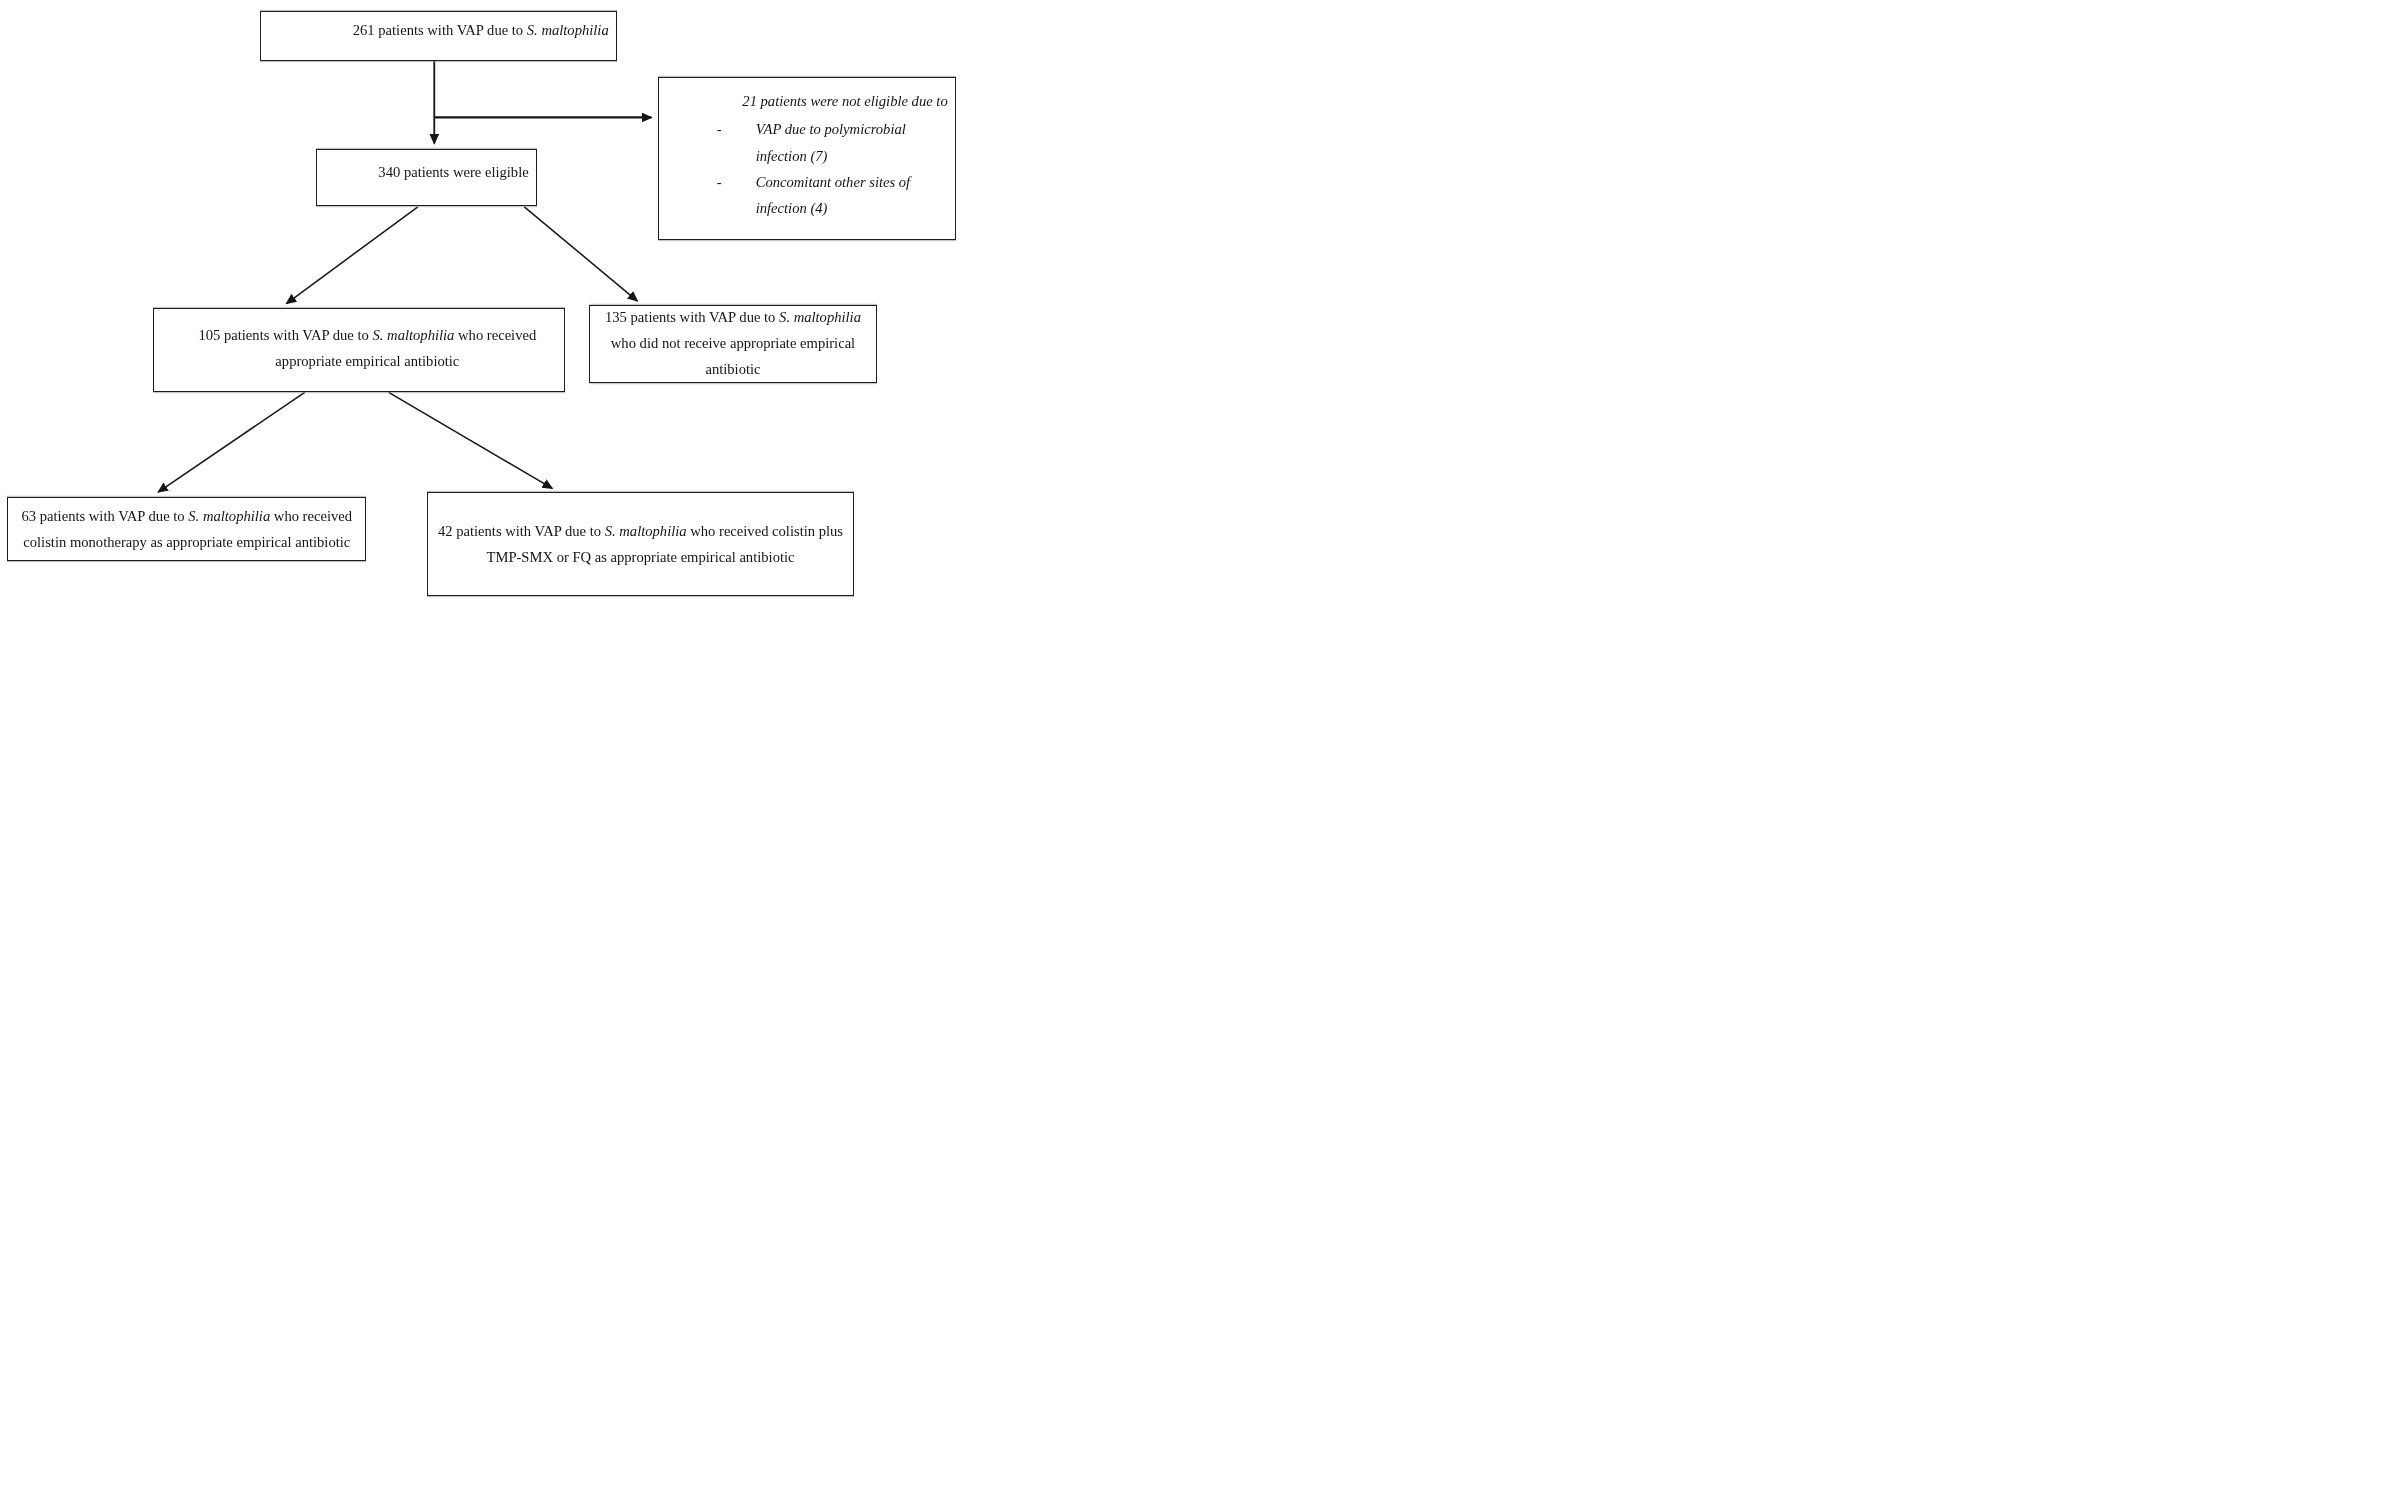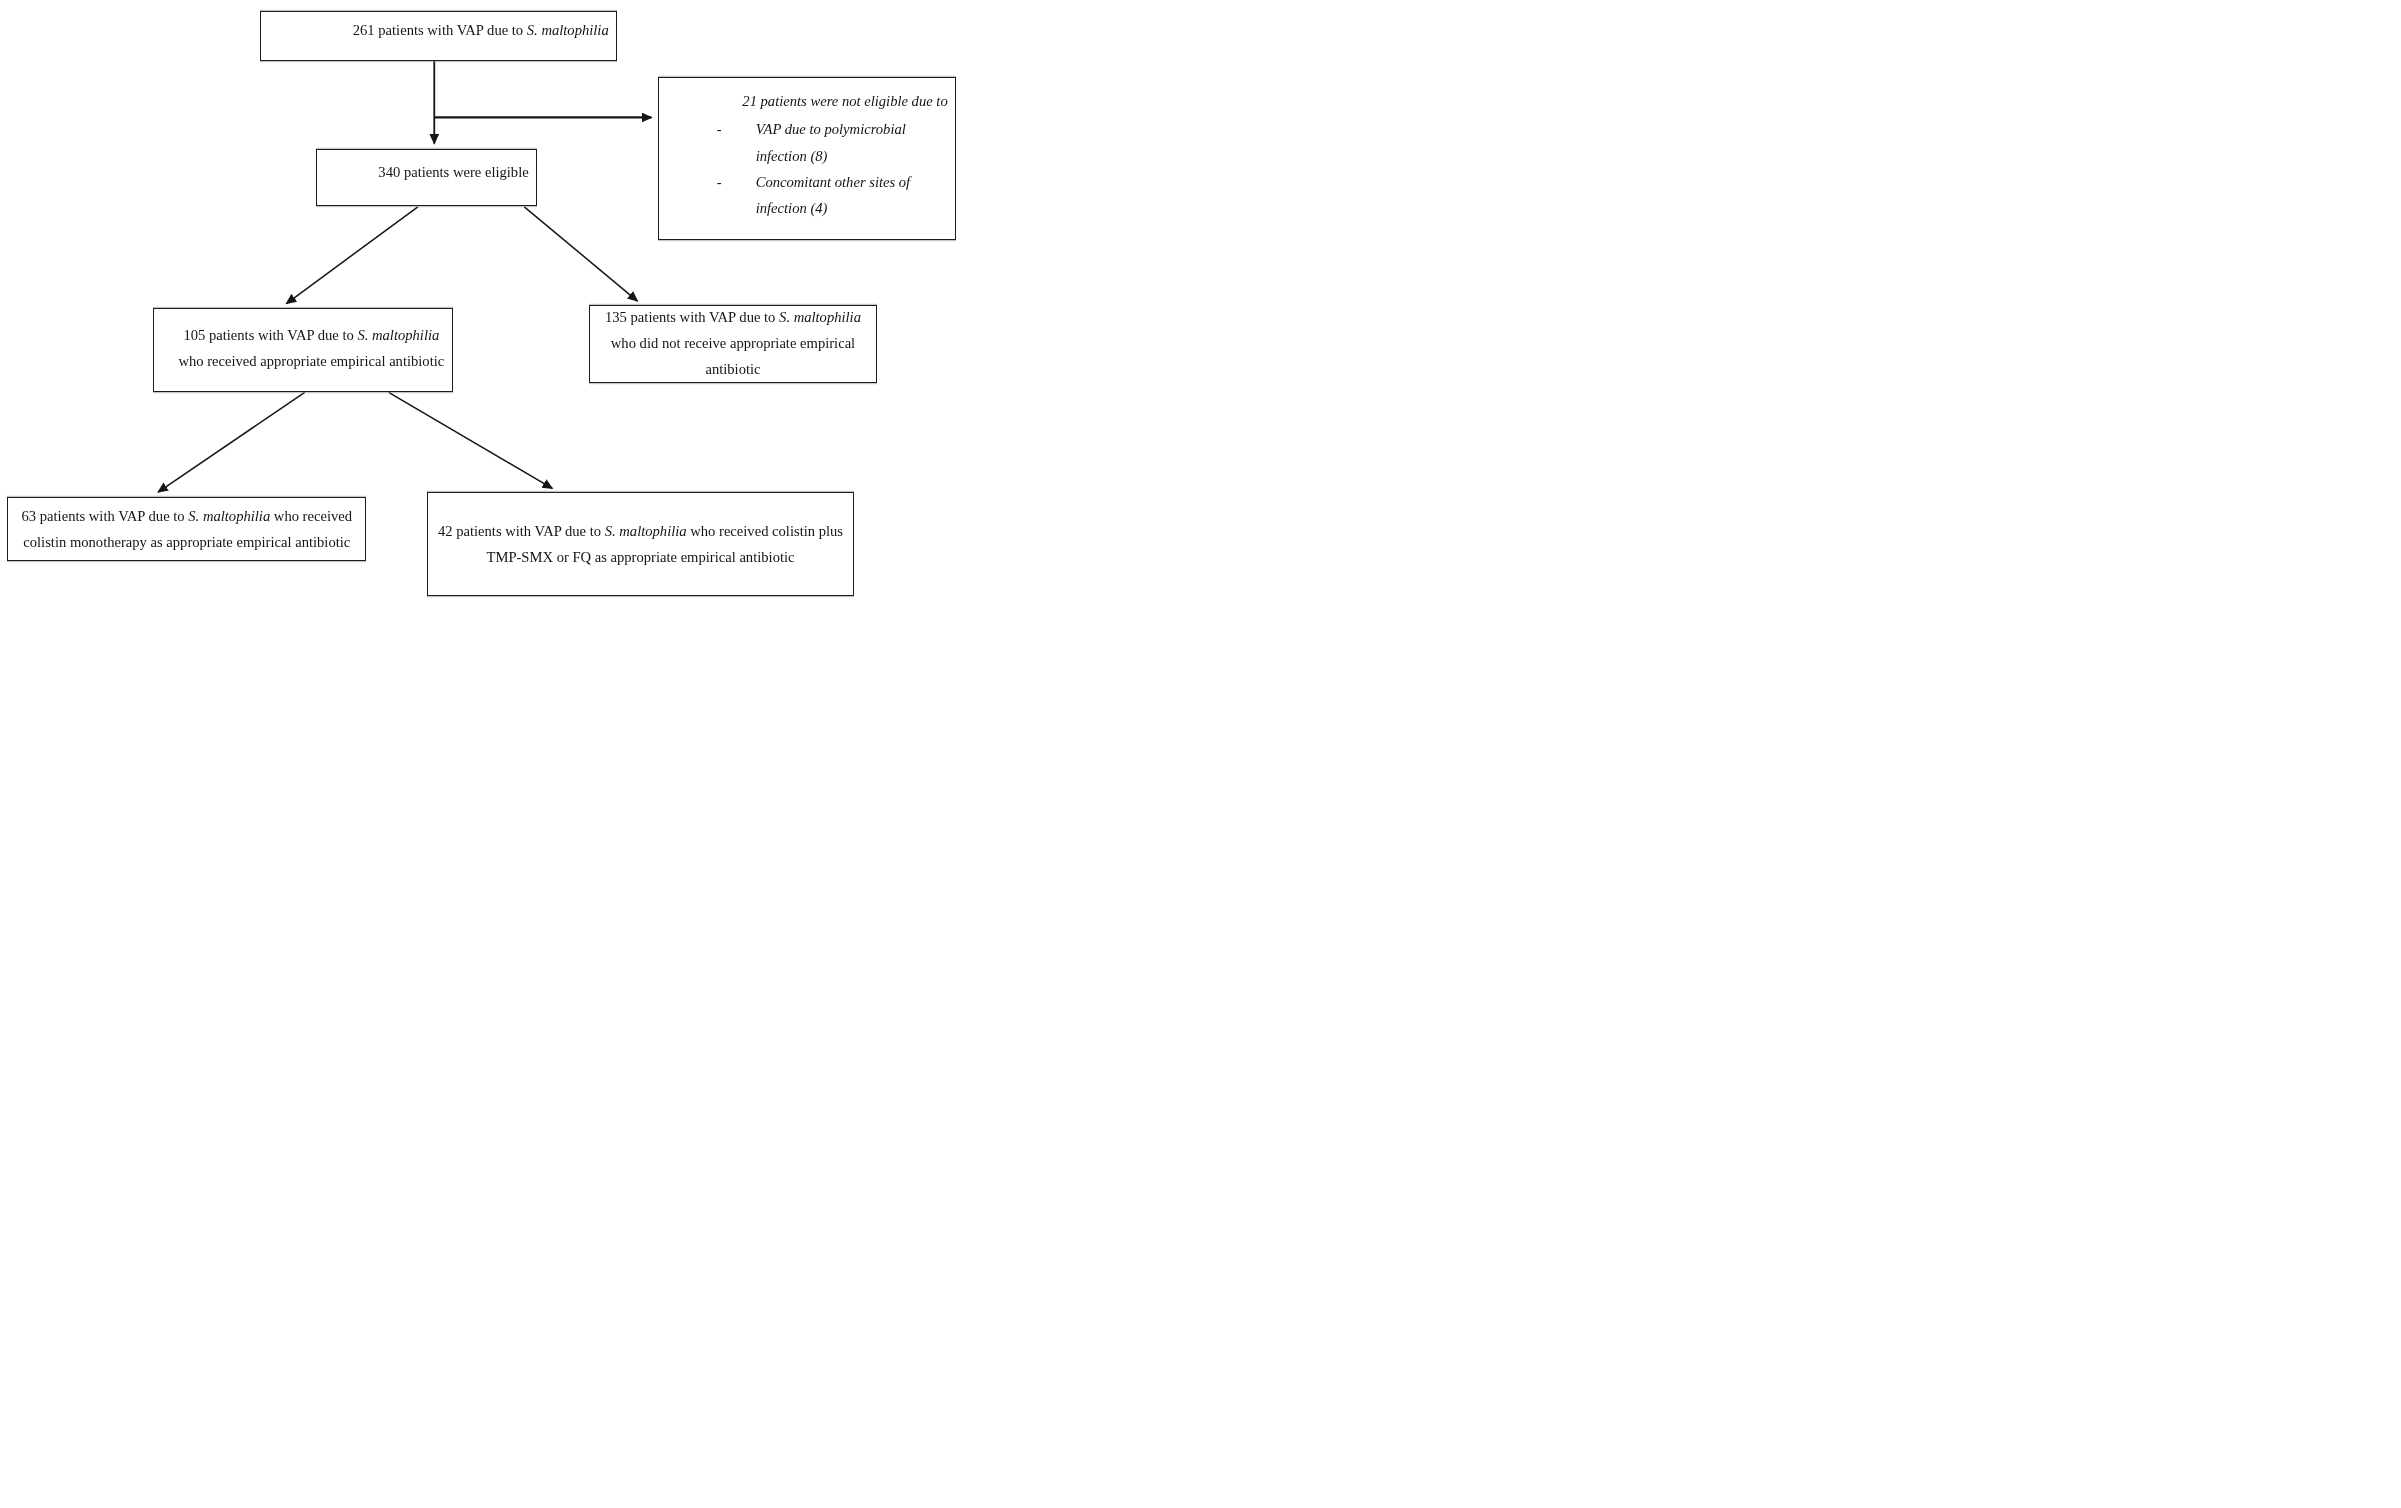--- a/index.html
+++ b/index.html
@@ -70,34 +70,34 @@
 
   <div class="node node-261" style="left:260px;top:11px;width:357px;height:50px;">
     <p><span>261 patients with VAP due to </span><i>S. maltophilia</i><span></span></p>
   </div>
 
   <div class="node node-21" style="left:658px;top:77px;width:298px;height:163px;font-style:italic;">
     <p>21 patients were not eligible due to</p>
     <div class="bullets">
       <div class="bullet">
         <span class="dash">-</span>
-        <span class="btxt">VAP due to polymicrobial infection (8)</span>
+        <span class="btxt">VAP due to polymicrobial infection (7)</span>
       </div>
       <div class="bullet">
         <span class="dash">-</span>
         <span class="btxt">Concomitant other sites of infection (4)</span>
       </div>
     </div>
   </div>
 
   <div class="node node-240" style="left:316px;top:149px;width:221px;height:57px;">
     <p>340 patients were eligible</p>
   </div>
 
-  <div class="node node-105" style="left:153px;top:308px;width:300px;height:84px;padding-left:24px;">
+  <div class="node node-105" style="left:153px;top:308px;width:412px;height:84px;padding-left:24px;">
     <p><span>105 patients with VAP due to </span><i>S. maltophilia</i><span> who received appropriate empirical antibiotic</span></p>
   </div>
 
   <div class="node node-135" style="left:589px;top:305px;width:288px;height:78px;">
     <p><span>135 patients with VAP due to </span><i>S. maltophilia</i><span> who did not receive appropriate empirical antibiotic</span></p>
   </div>
 
   <div class="node node-63" style="left:7.3px;top:497px;width:359px;height:64px;">
     <p><span>63 patients with VAP due to </span><i>S. maltophilia</i><span> who received colistin monotherapy as appropriate empirical antibiotic</span></p>
   </div>

